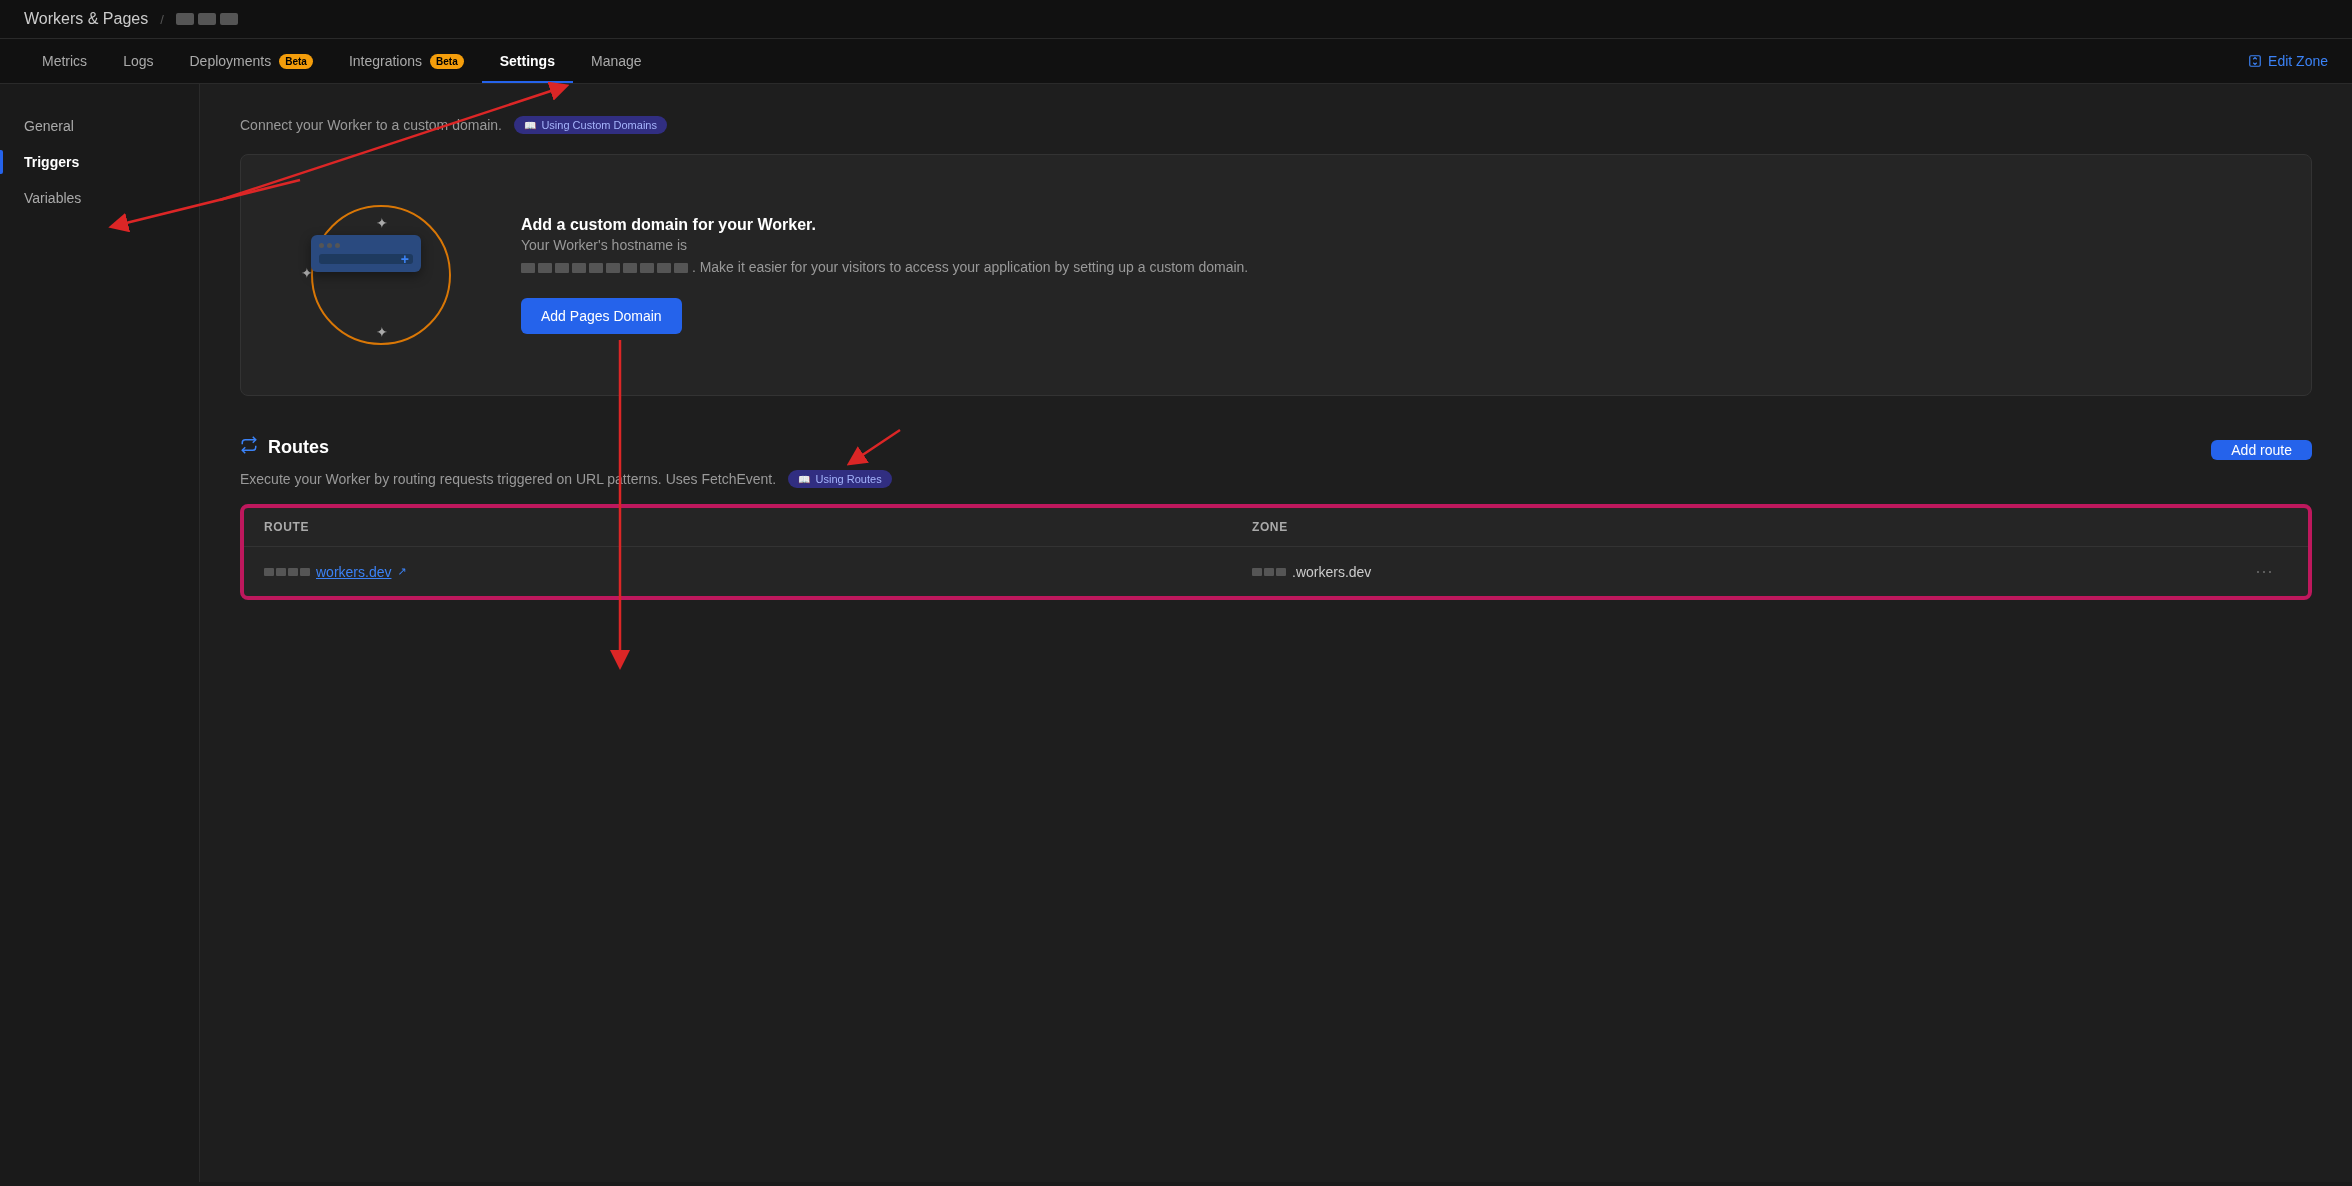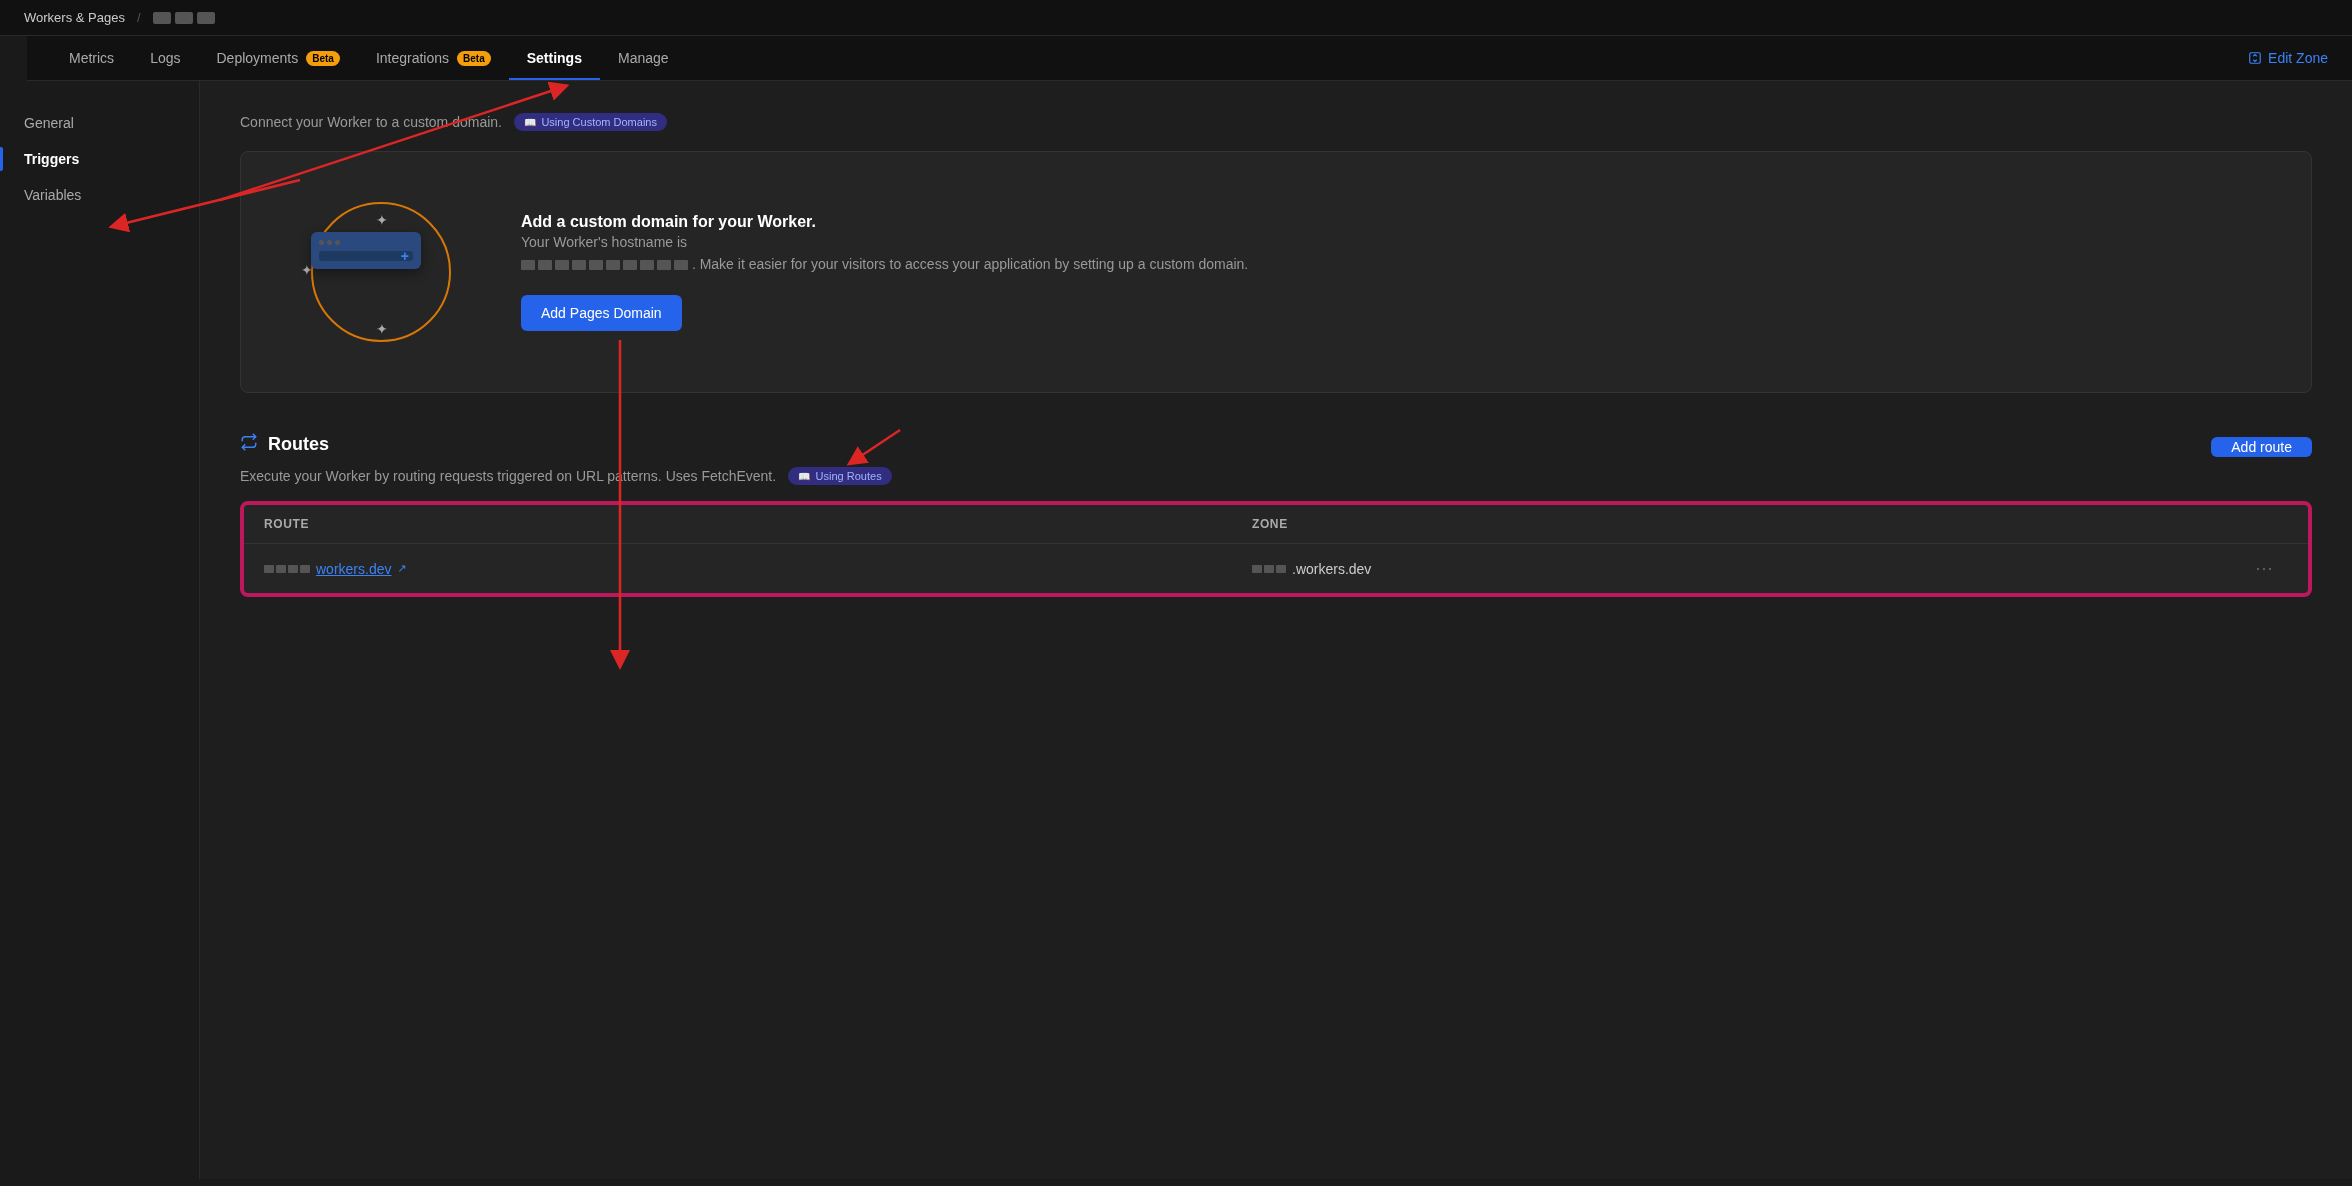--- a/index.html
+++ b/index.html
@@ -14,21 +14,21 @@
     .top-bar {
       background: #111;
       padding: 10px 24px;
       display: flex;
       align-items: center;
       gap: 12px;
       border-bottom: 1px solid #2a2a2a;
     }
     .top-bar-title {
       color: #ccc;
-      font-size: 13px;
+      font-size: 16px;
     }
     .top-bar-separator {
       color: #555;
       font-size: 13px;
     }
     .top-bar-worker {
       display: flex;
       gap: 4px;
       align-items: center;
     }
@@ -40,21 +40,20 @@
     }
     
     .nav-tabs {
       background: #111;
       padding: 0 24px;
       display: flex;
       align-items: center;
       gap: 0;
       border-bottom: 1px solid #2a2a2a;
       position: relative;
-      margin-left: 27px;
     }
     .nav-tab {
       padding: 14px 18px;
       color: #aaa;
       cursor: pointer;
       font-size: 14px;
       position: relative;
       display: flex;
       align-items: center;
       gap: 8px;

